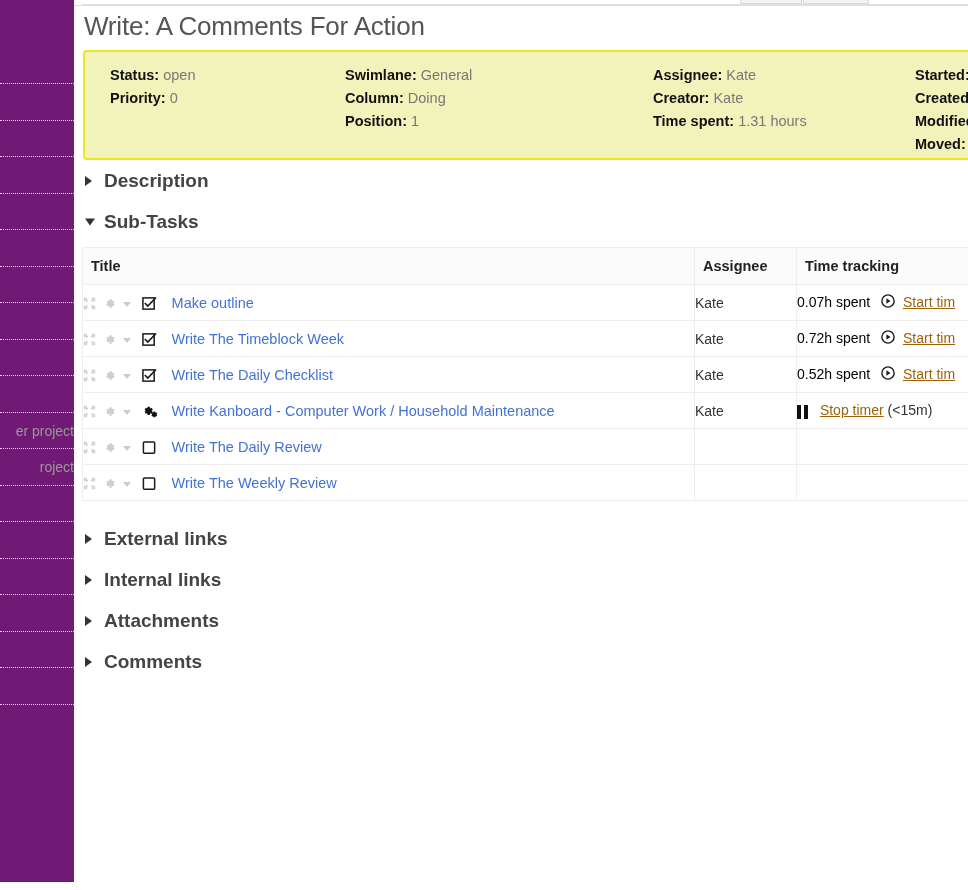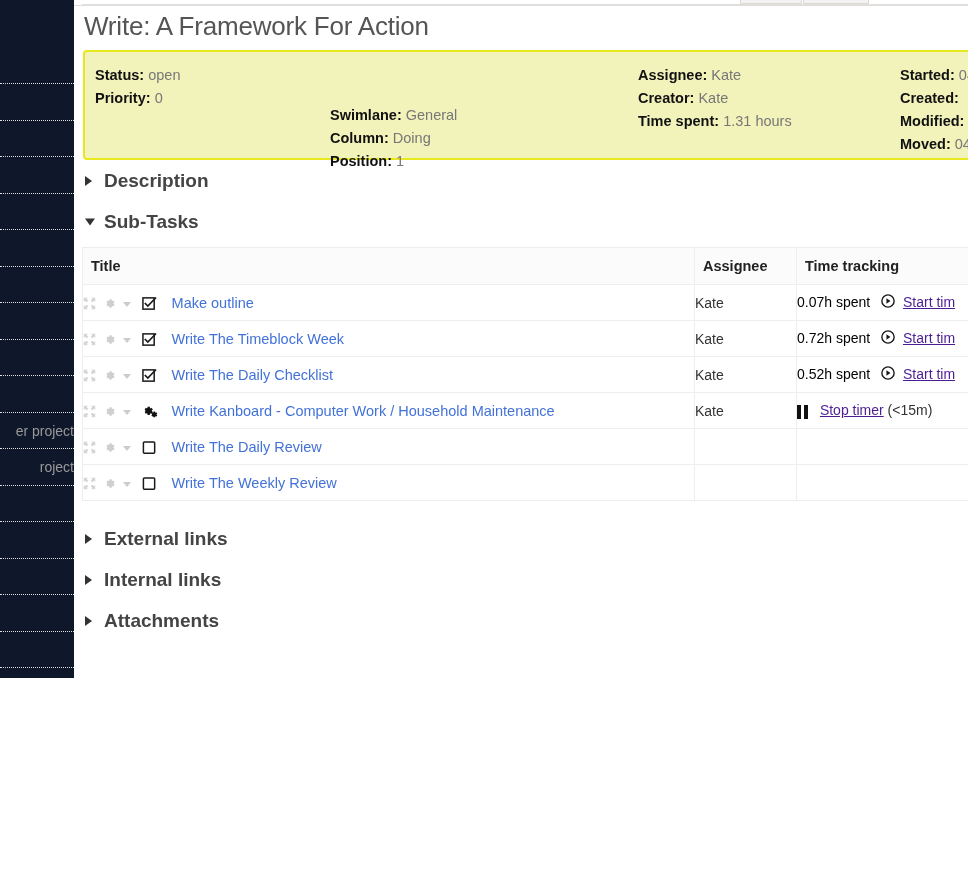--- a/index.html
+++ b/index.html
@@ -26,22 +26,22 @@
   .tb-btn {
     position: absolute; top: 4px; height: 18px;
     background: #f4f3f1; border: 1px solid #dcd9d5;
     border-radius: 3px 3px 0 0;
   }
   .tb-btn-1 { left: 740px; width: 62px; }
   .tb-btn-2 { left: 803px; width: 66px; }
 
   
   .sidebar {
-    position: absolute; left: 0; top: 0; width: 74px; height: 678px;
-    background: #0f172a; overflow: hidden;
+    position: absolute; left: 0; top: 0; width: 74px; height: 882px;
+    background: #701a75; overflow: hidden;
   }
   .side-item {
     position: relative; height: 36.5px; line-height: 36.5px;
     border-bottom: 1px dotted #e0e0e0;
     color: #999999; font-size: 14px;
     white-space: nowrap; overflow: hidden;
     padding-left: 0;
     text-align: right;
     direction: rtl;
   }
@@ -60,23 +60,23 @@
   
   .info-box {
     position: relative; margin-top: 2px; margin-left: 1px;
     width: 1090px; height: 110px;
     background: #f2f2bb;
     border: 2px solid #e8e81e;
     border-radius: 4px;
     padding: 12px 0 0 0;
   }
   .info-cols { display: flex; }
-  .info-col { padding-left: 10px; }
+  .info-col { padding-left: 25px; }
   .info-col-1 { width: 235px; }
-  .info-col-2 { width: 308px; margin-top: 40px; }
+  .info-col-2 { width: 308px; }
   .info-col-3 { width: 262px; }
   .info-col-4 { width: 262px; }
   .info-line { font-size: 14.5px; line-height: 23px; color: #777777; white-space: nowrap; }
   .info-line b { color: #111111; font-weight: bold; }
 
   
   .accordion-title {
     font-size: 19px; color: #444444; font-weight: bold;
     padding: 9px 0 9px 22px; position: relative; cursor: pointer;
     line-height: 23px;
@@ -125,21 +125,21 @@
     border-left: 4px solid transparent;
     border-right: 4px solid transparent;
     margin-right: 7px; position: relative; top: 1px;
   }
 
   .ico-status { width: 15px; height: 15px; margin-right: 6px; }
 
   .subtask-link { color: #4272d7; text-decoration: none; font-size: 14.5px; vertical-align: middle; }
 
   .time-spent { color: #000000; }
-  .timer-link { color: #4c1d95; text-decoration: underline; }
+  .timer-link { color: #a16207; text-decoration: underline; }
   .ico-play { width: 14px; height: 14px; vertical-align: middle; margin: 0 4px 0 7px; }
   .ico-pause { display: inline-block; vertical-align: middle; margin-right: 6px; width: 13px; height: 14px; }
   .ico-pause i { display: inline-block; width: 4px; height: 14px; background: #111111; vertical-align: top; }
   .ico-pause i + i { margin-left: 3px; }
   .timer-note { color: #333333; }
 
   .bottom-sections { margin-top: 17px; }
 </style>
 </head>
 <body>
@@ -168,21 +168,21 @@
     <div class="side-item"><span></span></div>
     <div class="side-item"><span></span></div>
     <div class="side-item"><span></span></div>
     <div class="side-item"><span></span></div>
     <div class="side-item"><span></span></div>
     <div class="side-item"><span></span></div>
   </div>
 
   <div class="main">
 
-    <h1 class="page-title">Write: A Framework For Action</h1>
+    <h1 class="page-title">Write: A Comments For Action</h1>
 
     <div class="info-box">
       <div class="info-cols">
 
         <div class="info-col info-col-1">
           <div class="info-line">
             <b>Status:</b>
             <span>open</span>
           </div>
           <div class="info-line">
@@ -473,16 +473,20 @@
         <span>External links</span>
       </div>
       <div class="accordion-title">
         <span class="caret closed"></span>
         <span>Internal links</span>
       </div>
       <div class="accordion-title">
         <span class="caret closed"></span>
         <span>Attachments</span>
       </div>
+      <div class="accordion-title">
+        <span class="caret closed"></span>
+        <span>Comments</span>
+      </div>
     </div>
 
   </div>
 </div>
 
 </body></html>

